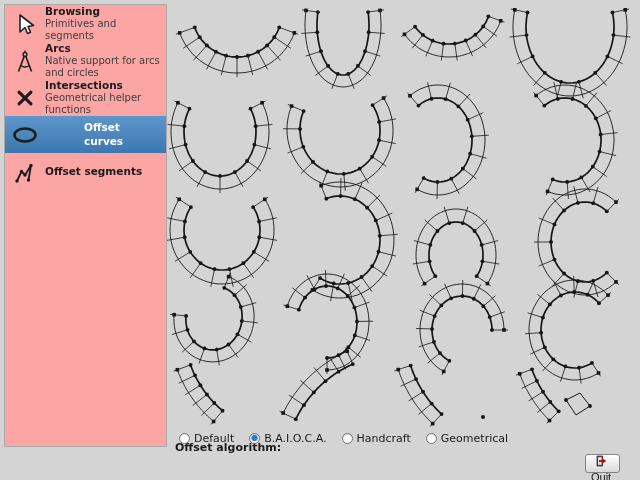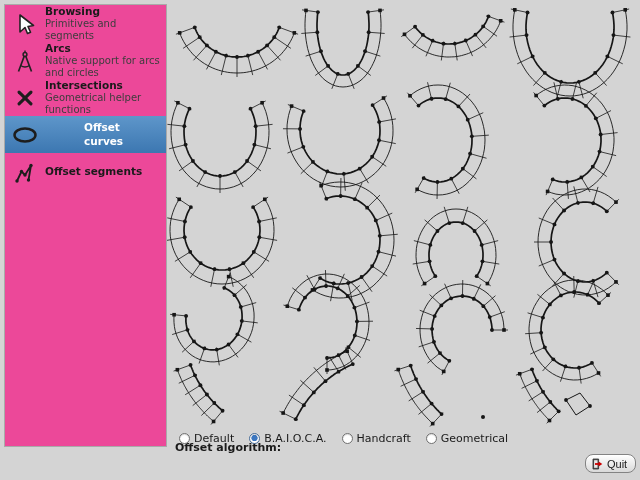--- a/index.html
+++ b/index.html
@@ -5,21 +5,21 @@
   html,body{margin:0;padding:0;}
   body{
     width:640px;height:480px;position:relative;overflow:hidden;
     background:#d4d4d4;
     font-family:"DejaVu Sans","Liberation Sans",sans-serif;
     -webkit-font-smoothing:antialiased;
   }
   
   .sidebar{
     position:absolute;left:4px;top:4px;width:163px;height:443px;
-    background:#ec4899;border:1px solid #a9a9a9;box-sizing:border-box;
+    background:#fca5a5;border:1px solid #a9a9a9;box-sizing:border-box;
     z-index:2;
   }
   .side-item{
     display:flex;align-items:center;gap:7px;
     height:37px;padding:0 4px 0 6px;cursor:default;
   }
   .side-item .icon{flex:0 0 27px;width:27px;height:27px;display:flex;align-items:center;justify-content:center;}
   .side-item .txt{min-width:0;}
   .side-item .t1{font-size:10.5px;font-weight:bold;color:#1a1a1a;line-height:1.25;}
   .side-item .t2{font-size:10px;color:#3d3d3d;line-height:1.2;}
@@ -49,23 +49,24 @@
     background:radial-gradient(circle at 50% 45%, #3c77c0 0 42%, #ffffff 52%);
     border-color:#4a6f9b;
   }
   
   .quit-btn{
     position:absolute;left:585px;top:454px;z-index:1;
     display:flex;align-items:center;gap:4px;
     height:19px;padding:0 8px 0 5px;box-sizing:border-box;
     font-size:11px;color:#1a1a1a;
     background:linear-gradient(#ffffff,#d9d9d9);
-    border:1px solid #838383;border-radius:8px;
+    border:1px solid #838383;border-radius:3px;
     box-shadow:0 1px 0 rgba(255,255,255,.6) inset;
     cursor:default;
+    flex-direction:column;
   }
 </style>
 </head>
 <body>
 
 <svg class="canvas" width="640" height="480" viewBox="0 0 640 480">
     <path d="M179.7 32.9L180.8 35.8L182.1 38.6L183.5 41.3L185.1 44.0L186.8 46.6L188.6 49.1L190.6 51.5L192.6 53.9L194.8 56.1L197.1 58.2L199.5 60.1L202.0 62.0L204.6 63.7L207.3 65.3L210.0 66.7L212.8 68.0L215.7 69.2L218.7 70.2L221.6 71.0L224.7 71.7L227.7 72.3L230.8 72.7L233.9 72.9L237.0 73.0L240.1 72.9L243.2 72.7L246.3 72.3L249.3 71.7L252.4 71.0L255.3 70.2L258.3 69.2L261.2 68.0L264.0 66.7L266.7 65.3L269.4 63.7L272.0 62.0L274.5 60.1L276.9 58.2L279.2 56.1L281.4 53.9L283.4 51.5L285.4 49.1L287.2 46.6L288.9 44.0L290.5 41.3L291.9 38.6L293.2 35.8L294.3 32.9" fill="none" stroke="#161616" stroke-width="0.9"></path>
     <line x1="196.59321730620593" y1="26.70686616300376" x2="175.91997964891596" y2="34.23130931616848" stroke="#161616" stroke-width="0.8"></line>
     <line x1="201.3513843801332" y1="36.04529484924212" x2="183.11255778392228" y2="48.347538725598554" stroke="#161616" stroke-width="0.8"></line>
     <line x1="208.2273839265691" y1="43.95522749552795" x2="193.5065105866742" y2="60.30441365603062" stroke="#161616" stroke-width="0.8"></line>

